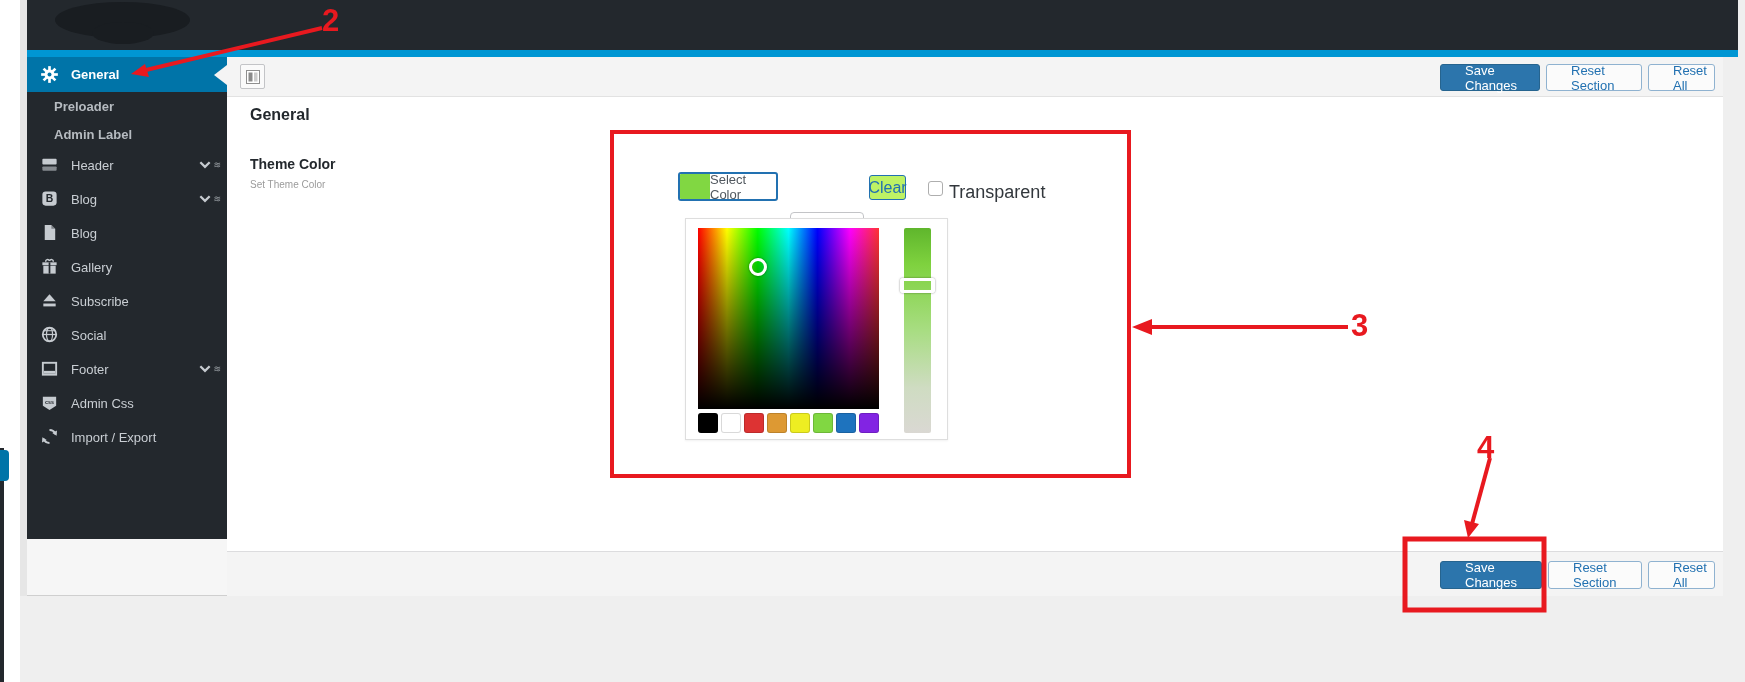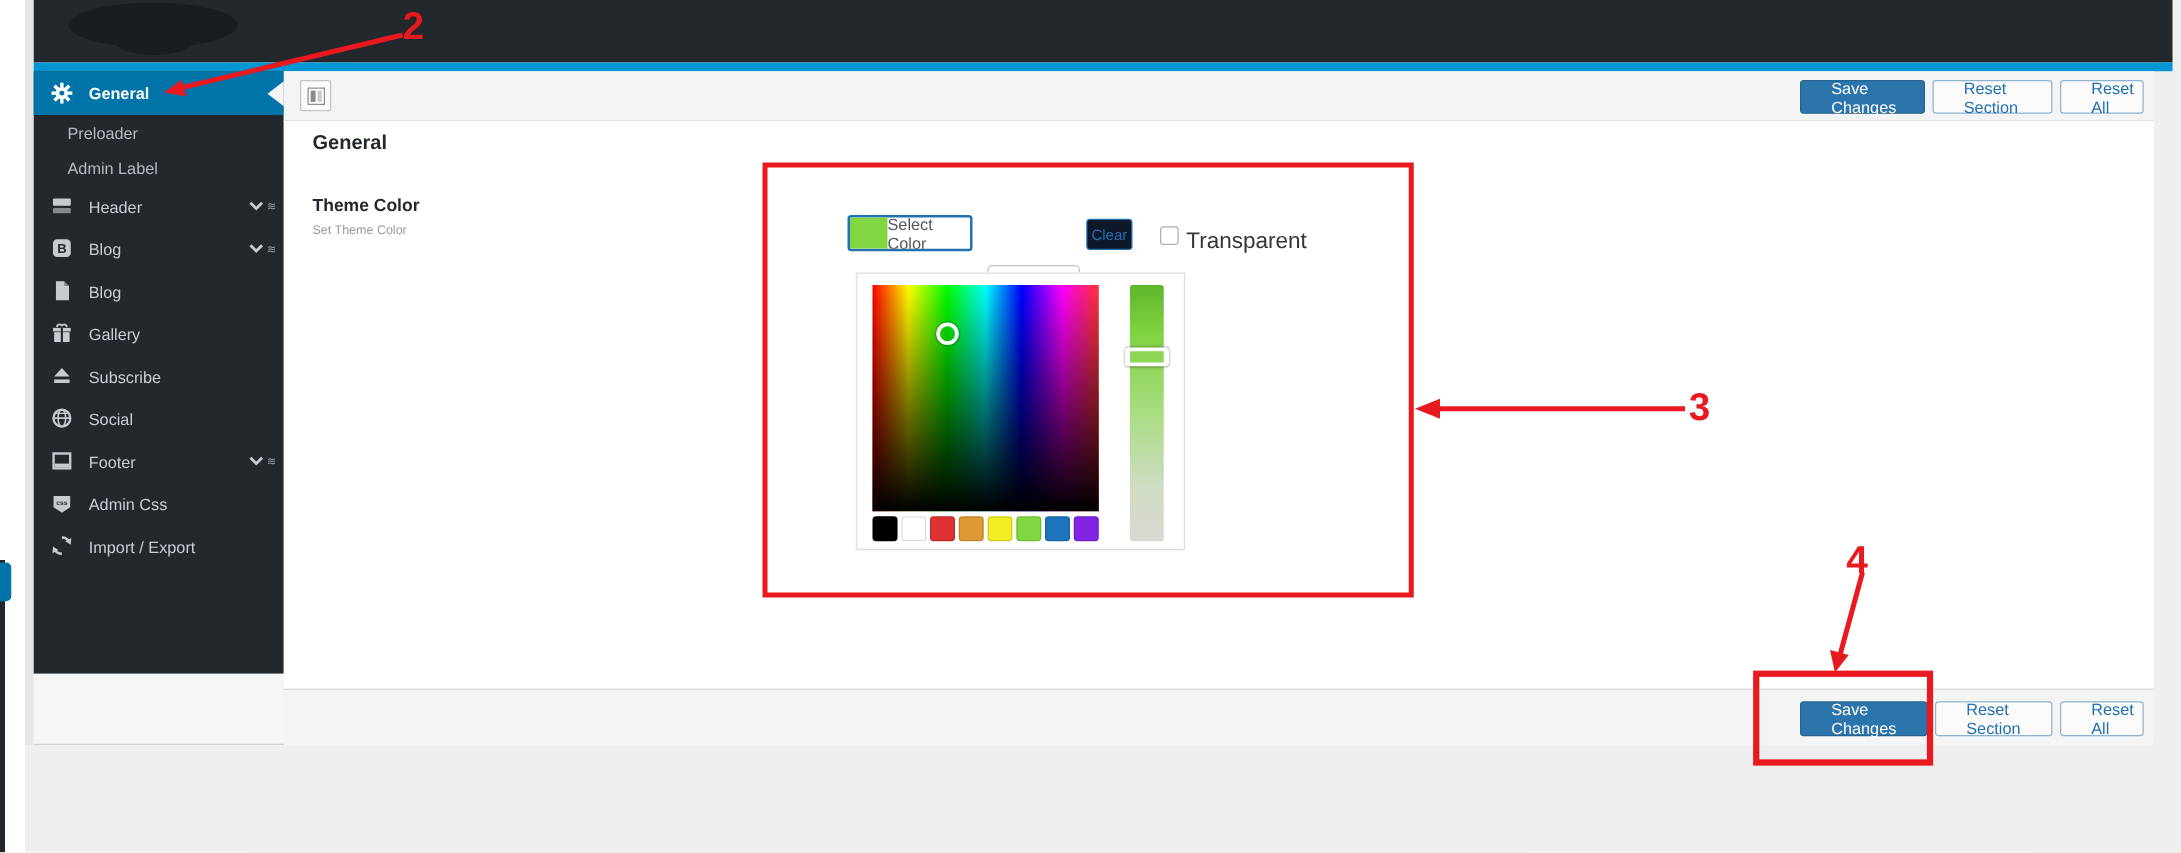--- a/index.html
+++ b/index.html
@@ -17,21 +17,21 @@
   #topbar { left:27px; top:0; width:1711px; height:50px; background:#23282d; }
   .blob { background:#191d21; border-radius:50%; }
   #top-strip { left:27px; top:50px; width:1711px; height:7px; background:var(--strip-blue); }
 
   
   #sidebar { left:27px; top:57px; width:200px; height:482px; background:#23282d; }
   .side-item { display:flex; align-items:center; height:34px; padding-left:13px; color:#c9ced3; font-size:13px; cursor:pointer; position:relative; }
   .side-item .icon { width:22px; height:20px; color:#c6cbd0; flex:0 0 22px; }
   .side-item .icon svg { width:19px; height:19px; display:block; }
   .side-item .lbl { margin-left:9px; white-space:nowrap; }
-  .side-item.sub { height:28px; padding-left:18px; color:#b6bbc0; }
+  .side-item.sub { height:28px; padding-left:18px; color:#b6bbc0;font-weight:bold; }
   .side-item.active { background:var(--wp-blue); color:#fff; font-weight:bold; height:35px; }
   .side-item.active .icon { color:#fff; }
   .side-item .expand { position:absolute; right:6px; top:50%; transform:translateY(-50%); color:#c6cbd0; display:flex; align-items:center; }
   .side-item .expand svg { width:14px; height:12px; }
   .side-item .expand .squig { font-style:normal; font-size:9px; margin-left:1px; color:#9aa0a5; }
   #active-notch { left:214px; top:65px; width:0; height:0;
       border-top:10px solid transparent; border-bottom:10px solid transparent; border-right:13px solid #f4f4f4; }
   #sidebar-footer { left:27px; top:539px; width:200px; height:57px; background:#f6f6f6; }
   #panel-bottom-line { left:27px; top:595px; width:1696px; height:1px; background:#cfcfcf; }
 
@@ -57,22 +57,22 @@
   .rs-bot   { left:1548px; top:561px; width:94px; height:28px; }
   .ra-bot   { left:1648px; top:561px; width:67px; height:28px; }
 
   
   #select-color-btn { left:678px; top:172px; width:100px; height:29px; background:#fff; border:2px solid #2271b1; border-radius:3px;
       display:flex; align-items:stretch; overflow:hidden; cursor:pointer; }
   #select-color-swatch { width:30px; background:var(--picker-green); }
   #select-color-label { flex:1; display:flex; align-items:center; justify-content:center; font-size:13px; color:#50575e; }
   #hex-input { left:790px; top:172px; width:74px; height:29px; border:1px solid #c3c4c7; border-radius:4px; background:#fff;
       font-family:"DejaVu Sans Mono","Liberation Mono",monospace; font-size:13px; color:#50575e; padding-left:9px;margin-top:40px; }
-  #clear-btn { left:869px; top:175px; width:37px; height:25px; background:#0f172a; border:1px solid #2271b1; border-radius:3px;
-      color:#2271b1; font-size:12px; display:flex; align-items:center; justify-content:center; cursor:pointer; }
+  #clear-btn { left:869px; top:175px; width:37px; height:25px; background:#bef264; border:1px solid #2271b1; border-radius:3px;
+      color:#2271b1; font-size:16px; display:flex; align-items:center; justify-content:center; cursor:pointer; }
   #transparent-checkbox { left:928px; top:181px; width:15px; height:15px; background:#fff; border:1px solid #aeaeae; border-radius:3px; cursor:pointer; }
   #transparent-label { left:949px; top:182px; font-size:18px; color:#32373c; }
 
   #picker-box { left:685px; top:218px; width:263px; height:222px; background:#fff; border:1px solid #dedede; box-shadow:0 1px 2px rgba(0,0,0,.06); }
   #hue-square { left:12px; top:9px; width:181px; height:181px; position:absolute; cursor:crosshair;
       background: linear-gradient(to bottom, rgba(0,0,0,0) 0%, #000 100%),
                   linear-gradient(to right, #f00 0%, #ff0 16%, #0f0 33%, #0ff 50%, #00f 66%, #f0f 84%, #f33 100%); }
   #hue-cursor { position:absolute; left:51px; top:30px; width:18px; height:18px; border:3px solid #fff; border-radius:50%;
       box-shadow:0 0 2px rgba(0,0,0,.6); cursor:pointer; }
   #value-strip { position:absolute; left:218px; top:9px; width:27px; height:205px; border-radius:2px;

